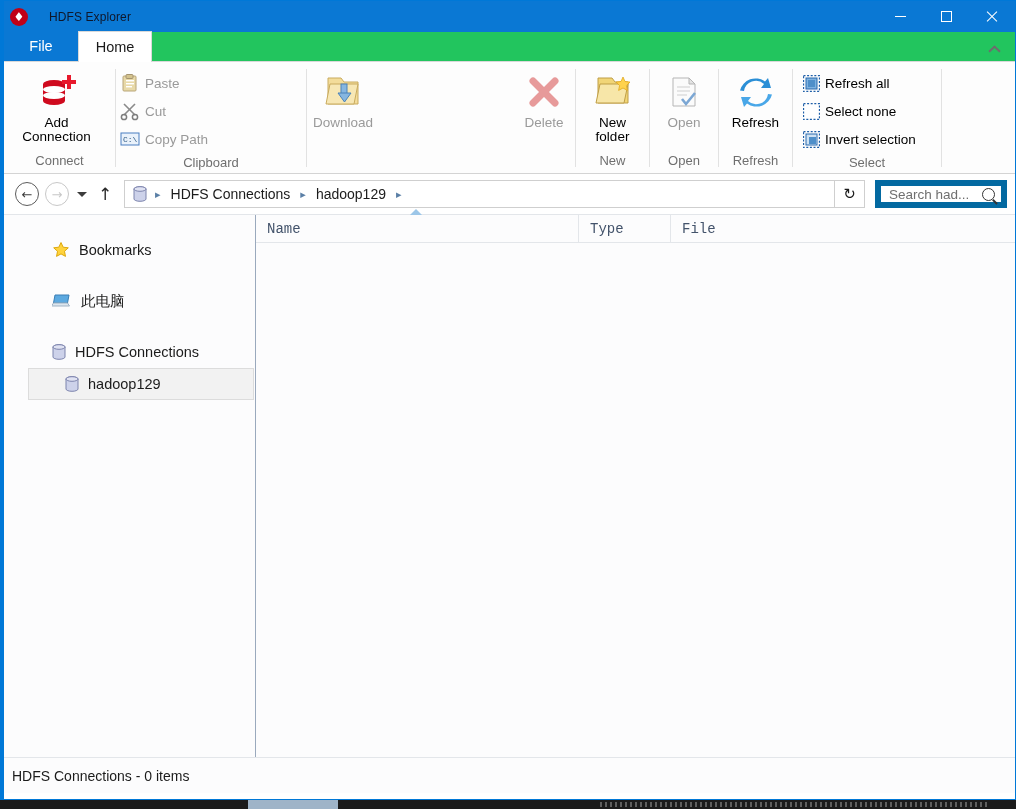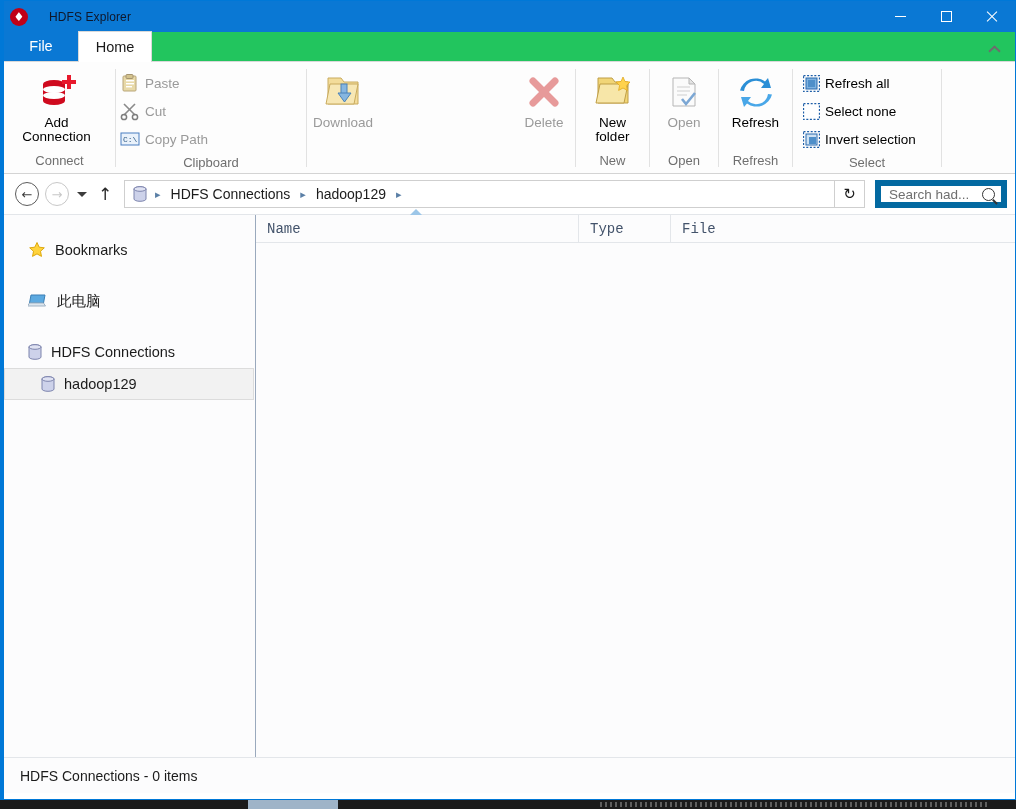--- a/index.html
+++ b/index.html
@@ -145,21 +145,21 @@
   }
   .searchbox .ph { color:#6f6f6f; font-size:13.5px; }
   .mag {
     width:13px;height:13px;border:1.6px solid #333;border-radius:50%;position:relative;
   }
   .mag:after{ content:"";position:absolute;width:1.6px;height:6px;background:#333;
     right:-2px;bottom:-5px;transform:rotate(-45deg); }
 
   
   .split { display:flex; height:543px; border-top:1px solid #e3e6ea;}
-  .sidebar { width:251px; background:#fcfcfd; position:relative; }
+  .sidebar { width:251px; background:#fcfcfd; position:relative;padding-left:24px; }
   .vdiv { width:1px; background:#9aa9bd; }
   .content { flex:1; background:#fcfcfd; display:flex; flex-direction:column; }
 
   .side-item {
     height:32px; display:flex; align-items:center; padding-left:24px; gap:9px;
     font-size:14.5px; color:#1b1b1b;
   }
   .side-item.child { padding-left:36px; }
   .side-item.sel {
     background:#f2f2f2; border:1px solid #dcdcdc; margin-right:1px;
@@ -179,21 +179,21 @@
   .sortmark {
     position:absolute; top:-6px; left:154px; width:0;height:0;
     border-left:6px solid transparent;border-right:6px solid transparent;
     border-bottom:6px solid #9cc6e8;
   }
   .listbody { flex:1; background:#fcfcfd; }
 
   
   .statusbar {
     height:36px; border-top:1px solid #e3e6ea; background:#fcfcfd;
-    display:flex; align-items:center; padding-left:16px; font-size:14px; color:#1b1b1b;
+    display:flex; align-items:center; padding-left:8px; font-size:14px; color:#1b1b1b;
   }
   .taskbar {
     position:absolute; left:0; top:800px; width:1016px; height:9px; background:#1b1b1b;
   }
   .taskbar .tb-hl { position:absolute; left:248px; top:0; width:90px; height:9px; background:#9fb4c8; }
   .taskbar .tb-dots { position:absolute; left:600px; top:2px; width:390px; height:5px;
     background:repeating-linear-gradient(90deg,#6f6f6f 0 2px,transparent 2px 5px); opacity:.8;}
 
   svg { display:block; }
 </style>

